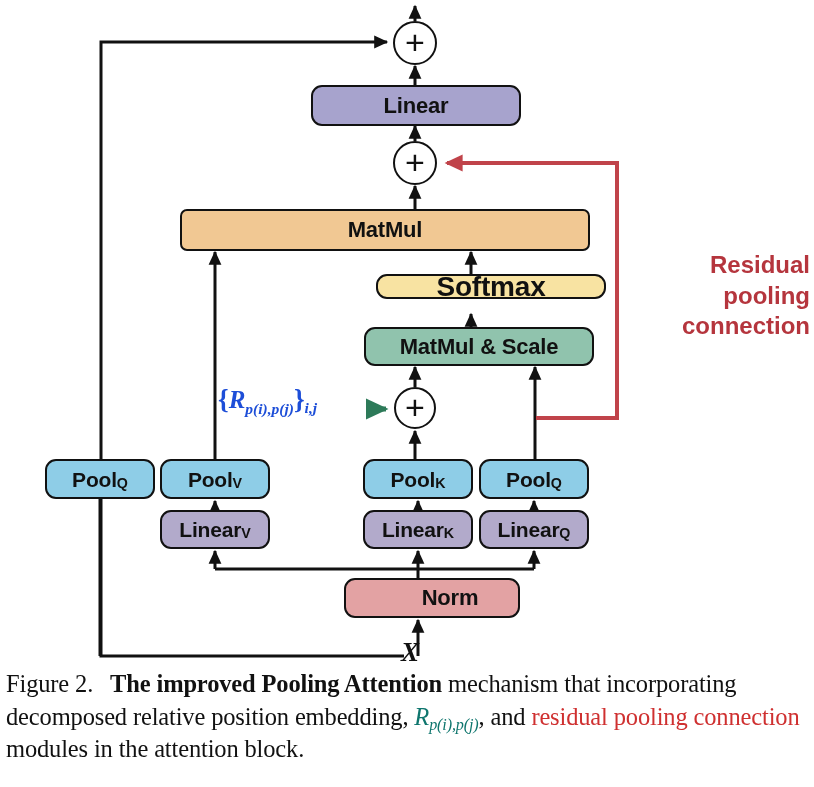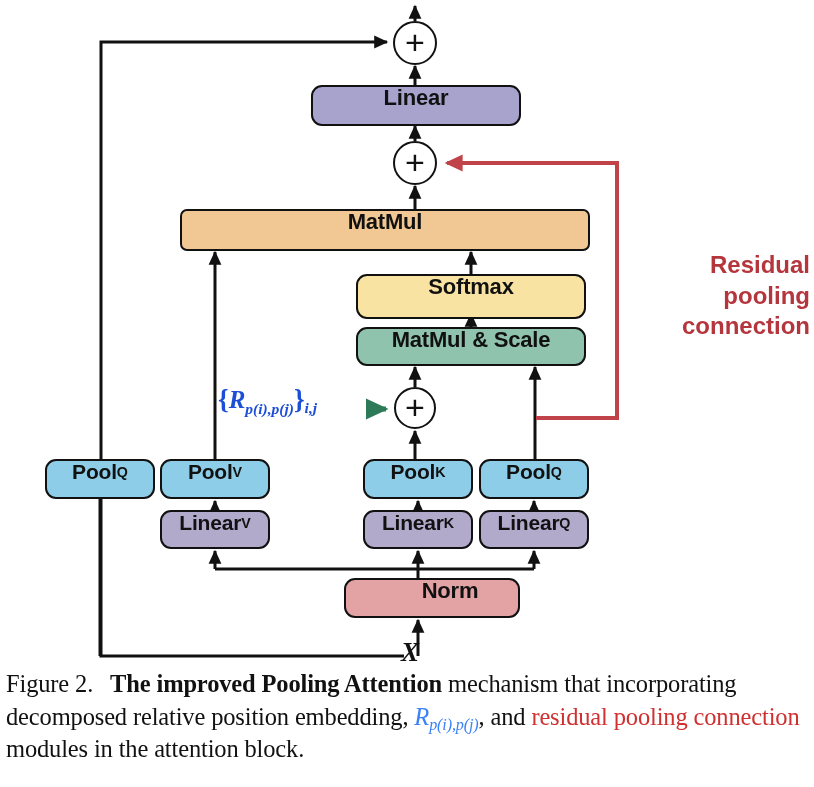--- a/index.html
+++ b/index.html
@@ -32,40 +32,41 @@
     top: 0;
   }
 
   
   .node {
     position: absolute;
     box-sizing: border-box;
     border: 2.5px solid #111111;
     border-radius: 11px;
     display: flex;
+    align-items: center;
     justify-content: center;
     font-family: "Liberation Sans", sans-serif;
     font-weight: bold;
     color: #111111;
     line-height: 1;
     white-space: nowrap;
     letter-spacing: -0.2px;
   }
   .node .sub {
     font-size: 0.68em;
     vertical-align: baseline;
     position: relative;
     top: 0.28em;
     letter-spacing: 0;
   }
 
   .n-linear-top   { background: #a7a3cd; }
   .n-matmul       { background: #f1c893; }
   .n-softmax      { background: #f8e3a2; }
-  .n-matmulscale  { background: #90c3ad; }
+  .n-matmulscale  { background: #90c3ad; margin-left: 8px; }
   .n-pool         { background: #8ecde7; }
   .n-linear-small { background: #b2aacb; }
   .n-norm         { background: #e3a2a3; }
 
   
   .plus-op {
     position: absolute;
     box-sizing: border-box;
     border: 2.5px solid #111111;
     border-radius: 50%;
@@ -144,21 +145,21 @@
     top: 668px;
     width: 800px;
     font-family: "Liberation Serif", serif;
     font-size: 24.5px;
     line-height: 1.33;
     color: #111111;
     text-align: left;
     letter-spacing: -0.15px;
   }
   #caption .bold { font-weight: bold; margin-left: 11px; }
-  #caption .green { color: #3b82f6; font-style: italic; }
+  #caption .green { color: #0f766e; font-style: italic; }
   #caption .green .sm {
     font-size: 0.66em;
     vertical-align: baseline;
     position: relative;
     top: 0.32em;
     font-style: italic;
   }
   #caption .red { color: #cf3030; }
 </style>
 </head>
@@ -232,21 +233,21 @@
     </svg>
 
     <div class="node n-linear-top" style="left:311px; top:85px; width:210px; height:41px; font-size:22px;">
       <span>Linear</span>
     </div>
 
     <div class="node n-matmul" style="left:180px; top:209px; width:410px; height:42px; font-size:22px;border-radius:7px;">
       <span>MatMul</span>
     </div>
 
-    <div class="node n-softmax" style="left:356px; top:274px; width:230px; height:45px; font-size:22px;">
+    <div class="node n-softmax" style="left:376px; top:274px; width:230px; height:25px; font-size:28px;">
       <span>Softmax</span>
     </div>
 
     <div class="node n-matmulscale" style="left:356px; top:327px; width:230px; height:39px; font-size:22px;">
       <span>MatMul &amp; Scale</span>
     </div>
 
     <div class="node n-pool" style="left:45px; top:459px; width:110px; height:40px; font-size:21px;">
       <span>Pool</span>
         <span class="sub">Q</span>

